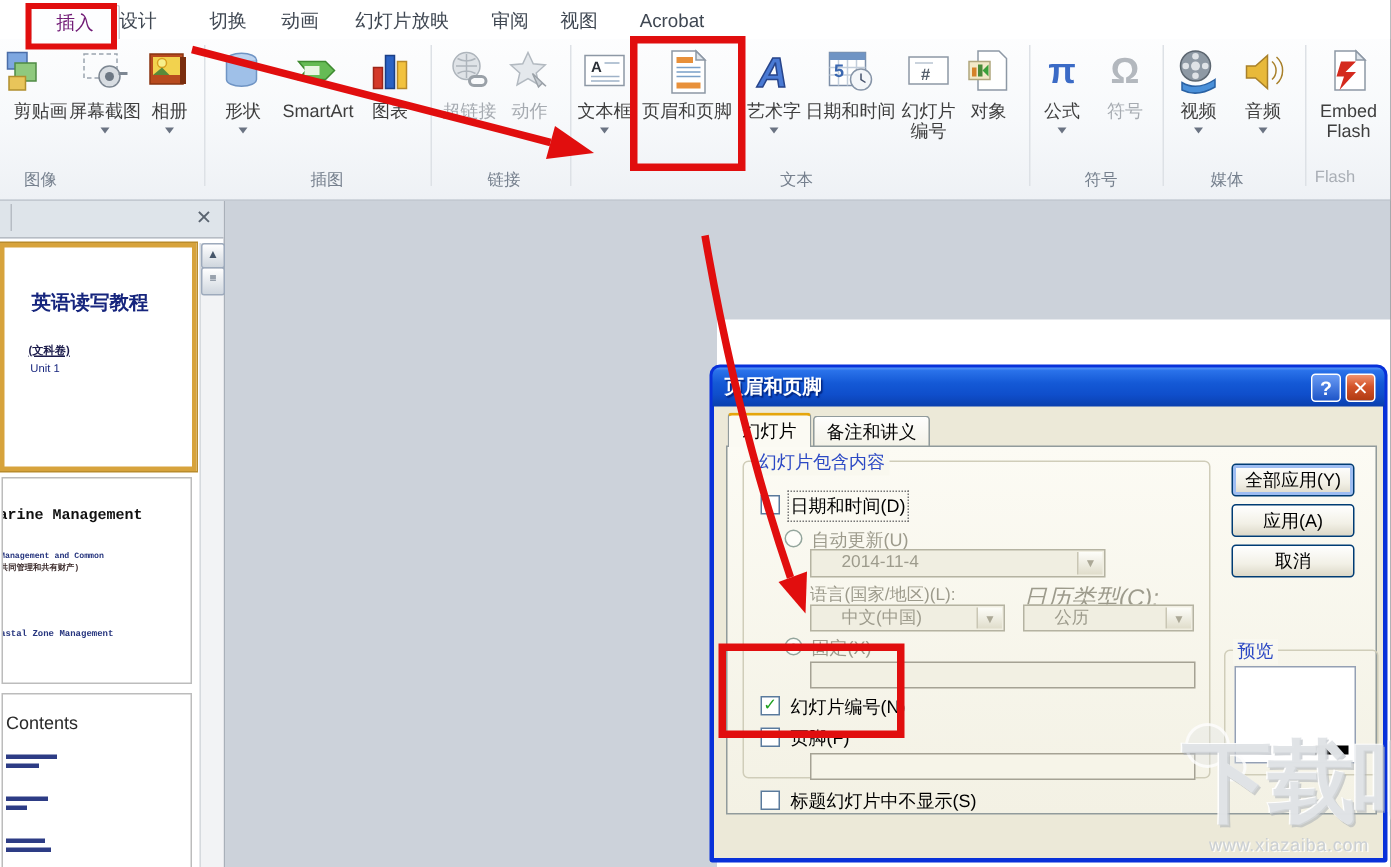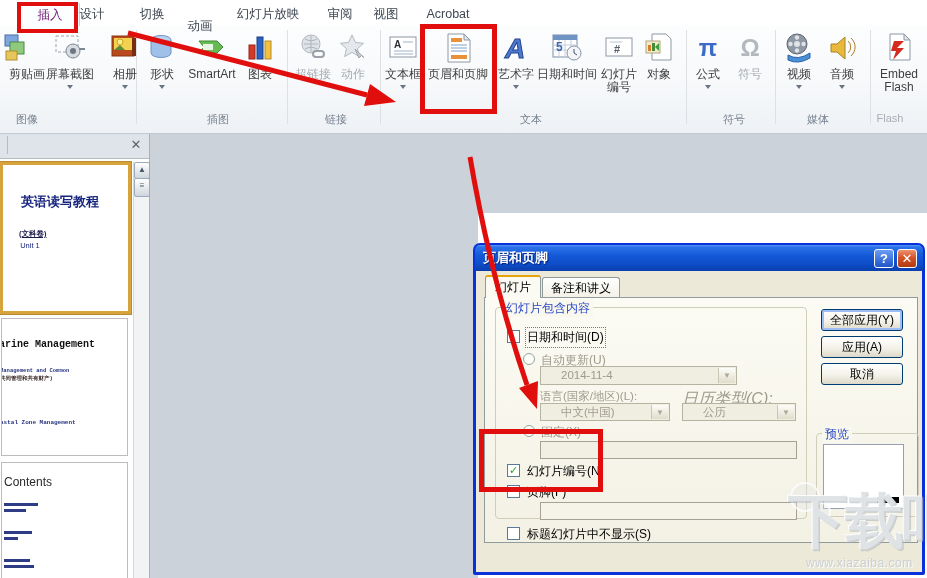--- a/index.html
+++ b/index.html
@@ -80,21 +80,21 @@
 </head>
 <body>
 
 <div class="stage">
 
   <div class="ribbon">
     <div class="tabrow">
       <div class="rtab sel" style="left:20px;width:58px;">插入</div>
       <div class="rtab" style="left:66px;width:52px;">设计</div>
       <div class="rtab" style="left:126px;width:52px;">切换</div>
-      <div class="rtab" style="left:174px;width:52px;margin-top:12px;">动画</div>
+      <div class="rtab" style="left:174px;width:52px;">动画</div>
       <div class="rtab" style="left:226px;width:84px;">幻灯片放映</div>
       <div class="rtab" style="left:314px;width:52px;">审阅</div>
       <div class="rtab" style="left:362px;width:48px;">视图</div>
       <div class="rtab" style="left:416px;width:64px;">Acrobat</div>
     </div>
 
     <div class="sep" style="left:136px;"></div>
     <div class="sep" style="left:287px;"></div>
     <div class="sep" style="left:380px;"></div>
     <div class="sep" style="left:686px;"></div>
@@ -116,21 +116,21 @@
         <svg width="34" height="34">
             <rect x="3" y="5" width="22" height="16" fill="none" stroke="#9aa4ae" stroke-dasharray="3 2"></rect>
             <circle cx="20" cy="20" r="7" fill="#d8dde2" stroke="#7d8792"></circle>
             <circle cx="20" cy="20" r="3" fill="#6d7884"></circle>
             <rect x="26" y="17" width="6" height="2" fill="#7d8792"></rect>
           </svg>
       </span>
       <span class="rl">屏幕截图</span>
       <span class="ra"></span>
     </div>
-    <div class="rb" style="left:100px;width:50px;text-align:center;">
+    <div class="rb" style="left:88px;width:50px;text-align:center;">
       <span class="ri">
         <svg width="34" height="34">
             <rect x="4" y="5" width="22" height="20" fill="#b84a1e" stroke="#8a3411"></rect>
             <rect x="6" y="7" width="18" height="12" fill="#f2d24e"></rect>
             <circle cx="12" cy="11" r="3" fill="#f7ef8a" stroke="#d8a020"></circle>
             <path d="M6 19 l6-5 5 5z" fill="#5a8a3a"></path>
             <rect x="24" y="7" width="4" height="18" fill="#7a2d0e"></rect>
           </svg>
       </span>
       <span class="rl">相册</span>

